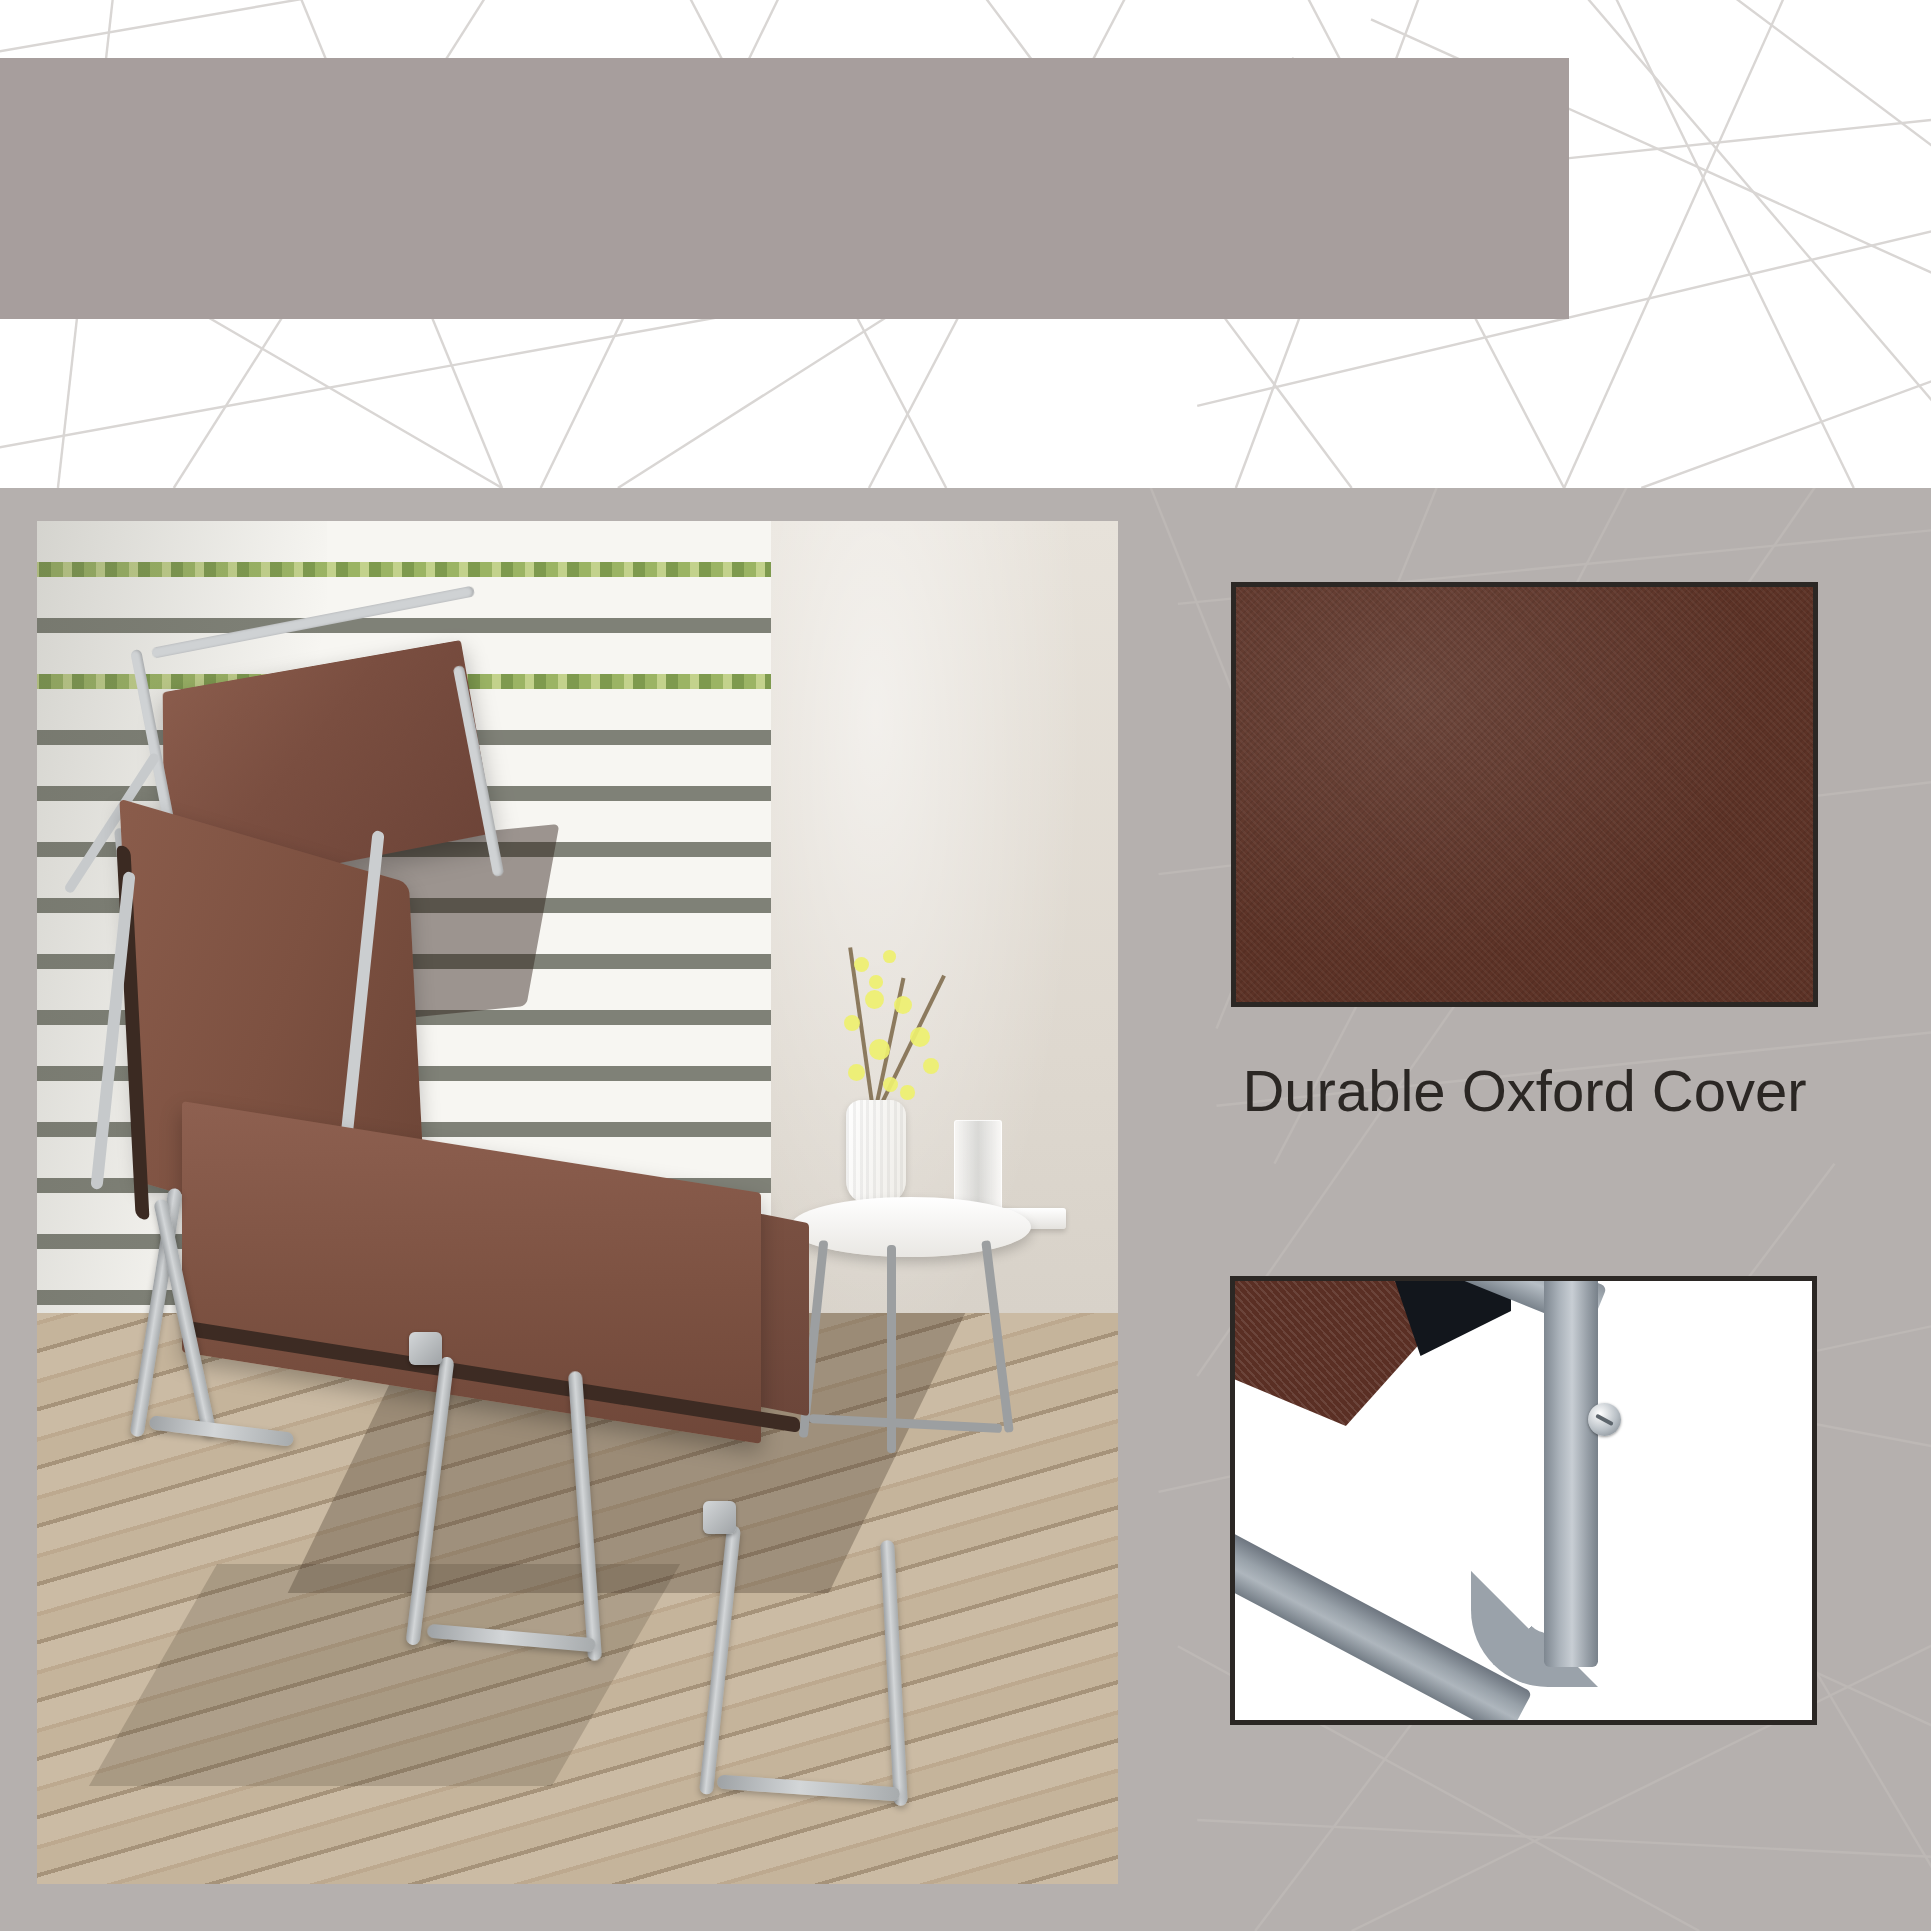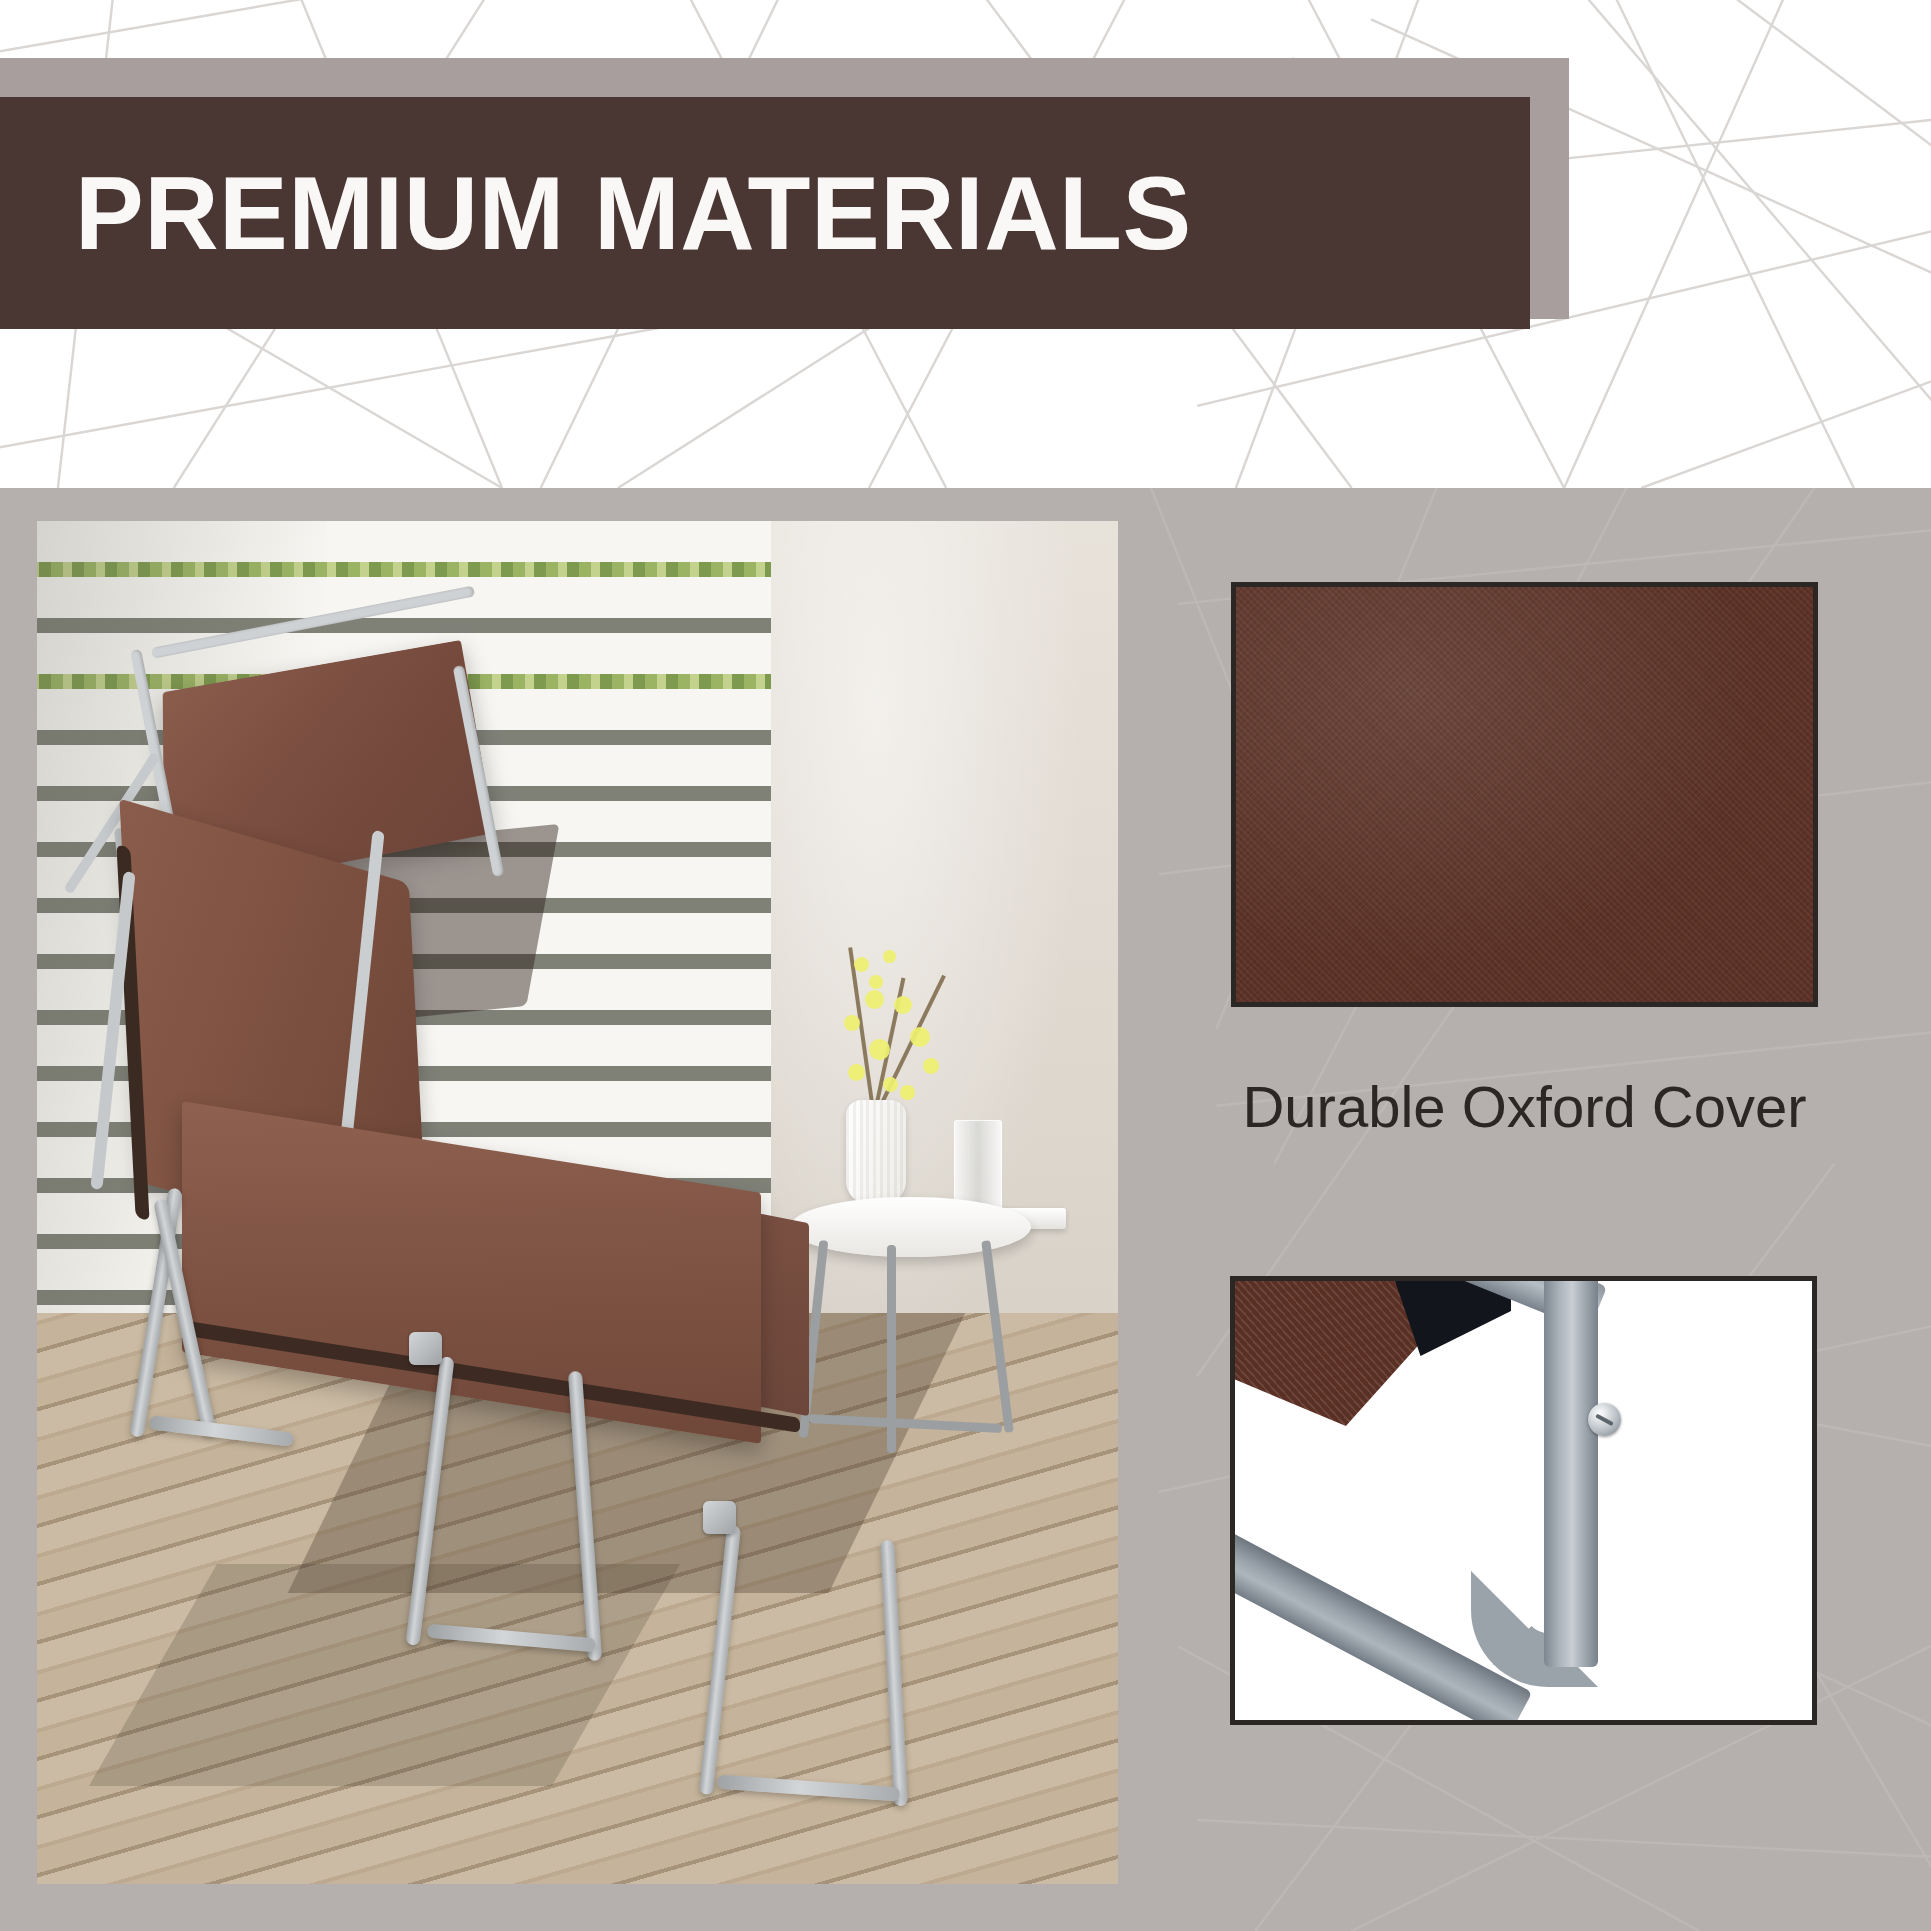--- a/index.html
+++ b/index.html
@@ -182,21 +182,21 @@
         background:linear-gradient(180deg,#8b939b,#b7bfc6 50%,#79828b);
         transform:rotate(22deg);transform-origin:right center;border-radius:5.8px;}
   .screw{position:absolute;left:353px;top:122px;width:33px;height:33px;border-radius:50%;
         background:radial-gradient(circle at 36% 32%,#ffffff,#b9c0c6 55%,#767e85);
         box-shadow:0 1px 2.9px rgba(0,0,0,.4);}
   .screw:after{content:"";position:absolute;left:6.8px;top:14.5px;width:19.3px;height:3.9px;
         background:#5d656c;transform:rotate(28deg);border-radius:1.9px;}
 
   .card-label{position:absolute;color:#2b2724;font-size:58px;font-weight:400;
         white-space:nowrap;text-align:center;width:587px;}
-  .label-fabric{left:1231px;top:1057px;margin-top:16px;}
+  .label-fabric{left:1231px;top:1057px;}
   .label-frame{left:1230px;top:1781px;}
 </style>
 </head>
 <body>
 
 <div id="root">
 
   <div class="topband">
     <svg class="poly" viewBox="0 0 2000 505" preserveAspectRatio="none">
       <g stroke="#d9d6d4" stroke-width="2.5" fill="none">
@@ -220,23 +220,20 @@
           <path d="M1240 420 L2040 230"></path>
         <path d="M-40 470 L900 300"></path>
           <path d="M640 505 L1340 60"></path>
         <path d="M1760 -30 L2040 180"></path>
           <path d="M1700 505 L2040 380"></path>
       </g>
     </svg>
   </div>
 
   <div class="banner-shadow"></div>
-  <div class="banner">
-    <div class="banner-title">PREMIUM MATERIALS</div>
-  </div>
 
   <div class="stage">
     <svg class="stage-poly" viewBox="0 0 2000 1495" preserveAspectRatio="none">
       <g stroke="#c5c0bd" stroke-width="2.5" fill="none">
         <path d="M1180 -30 L1400 520"></path>
           <path d="M1500 -30 L1260 560"></path>
         <path d="M1700 -30 L1320 700"></path>
           <path d="M1220 120 L2040 40"></path>
         <path d="M1200 400 L2040 300"></path>
           <path d="M1260 640 L2040 560"></path>

